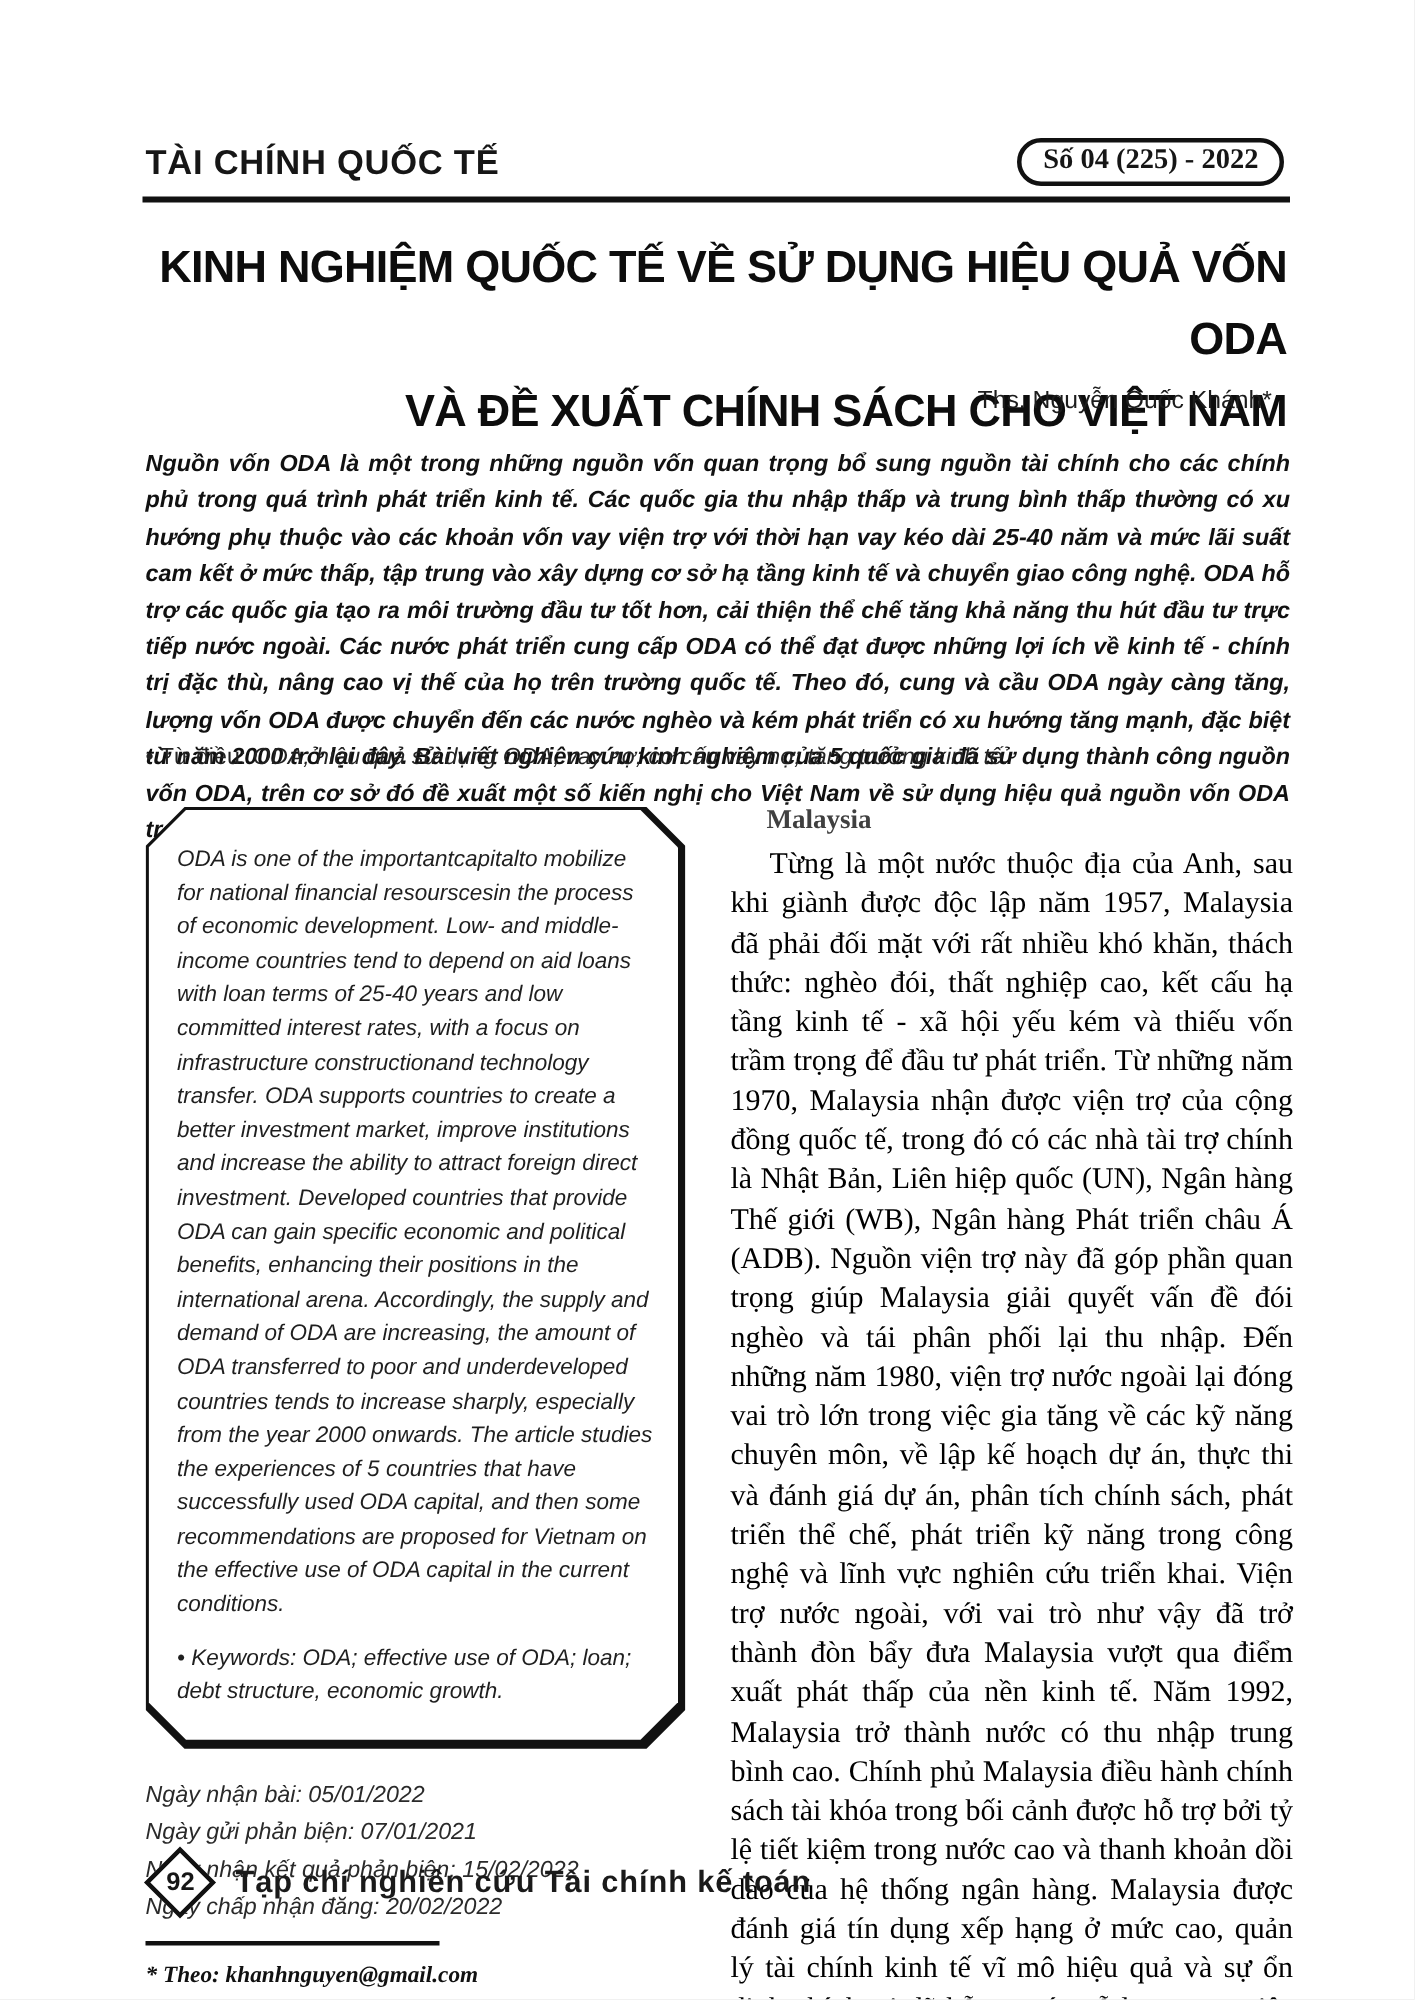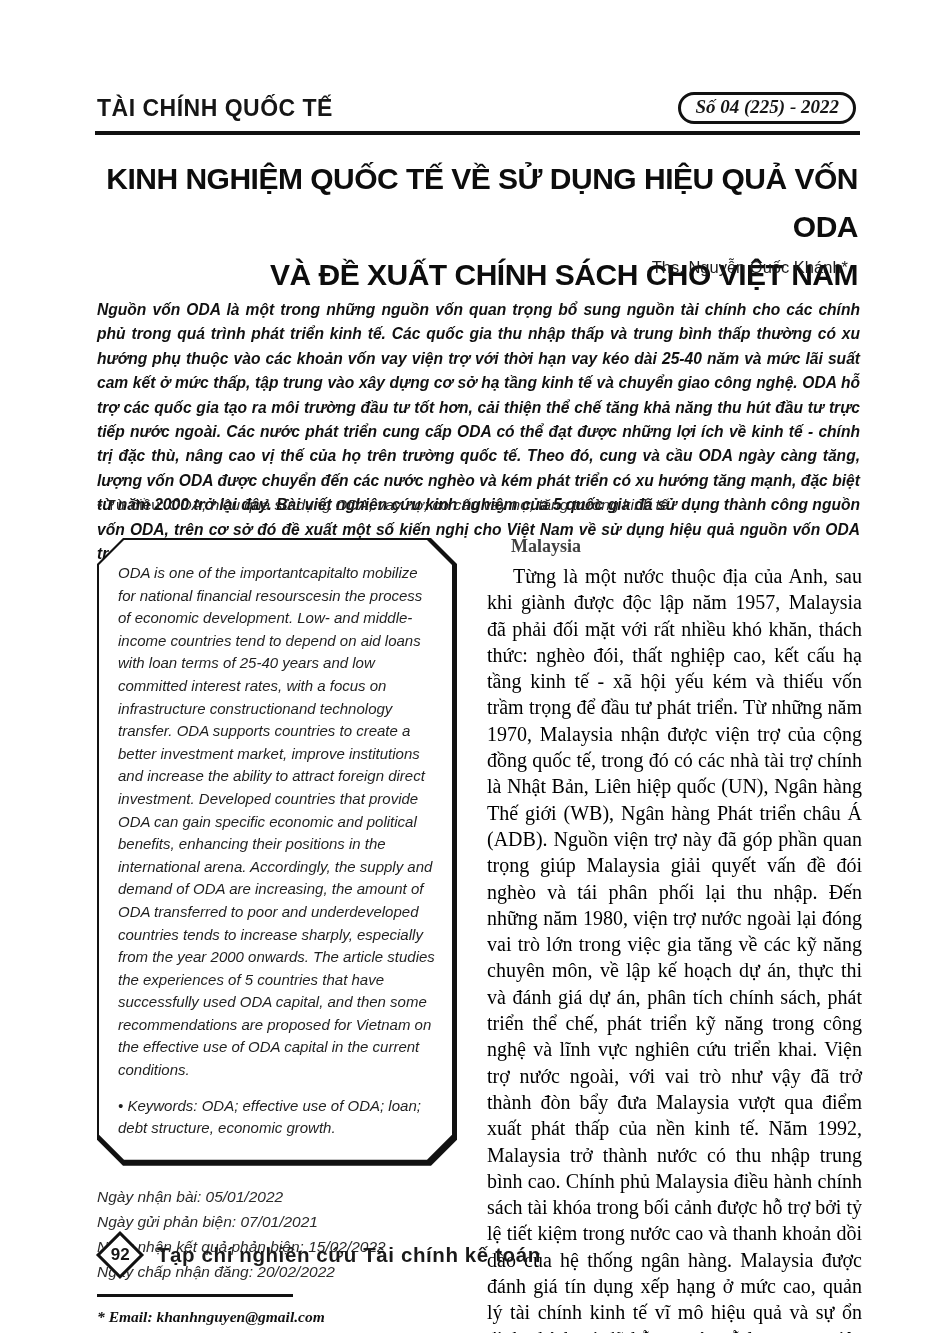--- a/index.html
+++ b/index.html
@@ -14,21 +14,21 @@
   .hdr { position:absolute; left:97px; right:85px; top:88px; height:40px; }
   .hdr-label {
     position:absolute; left:0; bottom:6px;
     font-size:23px; font-weight:bold; letter-spacing:.5px;
   }
   .issue-badge {
     position:absolute; right:2px; bottom:4px;
     border:3px solid #111; border-radius:17px;
     padding:1px 14px 3px 14px;
     font-family:"Liberation Serif","DejaVu Serif",serif;
-    font-style:italic; font-weight:bold; font-size:19px;
+    font-weight:bold; font-size:19px;
   }
   .hdr-rule { position:absolute; left:95px; right:83px; top:131px; height:4px; background:#111; }
 
   
   .title {
     position:absolute; left:97px; right:85px; top:155px;
     text-align:right; font-weight:bold; font-size:30px; line-height:48px;
     letter-spacing:-0.5px; color:#0d0d0d;
   }
   .author {
@@ -134,21 +134,21 @@
     </div>
 
     <div class="dates">
       <div>Ngày nhận bài: 05/01/2022</div>
       <div>Ngày gửi phản biện: 07/01/2021</div>
       <div>Ngày nhận kết quả phản biện: 15/02/2022</div>
       <div>Ngày chấp nhận đăng: 20/02/2022</div>
     </div>
 
     <div class="foot-rule"></div>
-    <div class="email">* Email: khanhnguyen@gmail.com</div>
+    <div class="email">* Theo: khanhnguyen@gmail.com</div>
   </div>
 
   <div class="col-right">
     <div class="main-heading">Malaysia</div>
     <div class="main-para">Từng là một nước thuộc địa của Anh, sau khi giành được độc lập năm 1957, Malaysia đã phải đối mặt với rất nhiều khó khăn, thách thức: nghèo đói, thất nghiệp cao, kết cấu hạ tầng kinh tế - xã hội yếu kém và thiếu vốn trầm trọng để đầu tư phát triển. Từ những năm 1970, Malaysia nhận được viện trợ của cộng đồng quốc tế, trong đó có các nhà tài trợ chính là Nhật Bản, Liên hiệp quốc (UN), Ngân hàng Thế giới (WB), Ngân hàng Phát triển châu Á (ADB). Nguồn viện trợ này đã góp phần quan trọng giúp Malaysia giải quyết vấn đề đói nghèo và tái phân phối lại thu nhập. Đến những năm 1980, viện trợ nước ngoài lại đóng vai trò lớn trong việc gia tăng về các kỹ năng chuyên môn, về lập kế hoạch dự án, thực thi và đánh giá dự án, phân tích chính sách, phát triển thể chế, phát triển kỹ năng trong công nghệ và lĩnh vực nghiên cứu triển khai. Viện trợ nước ngoài, với vai trò như vậy đã trở thành đòn bẩy đưa Malaysia vượt qua điểm xuất phát thấp của nền kinh tế. Năm 1992, Malaysia trở thành nước có thu nhập trung bình cao. Chính phủ Malaysia điều hành chính sách tài khóa trong bối cảnh được hỗ trợ bởi tỷ lệ tiết kiệm trong nước cao và thanh khoản dồi dào của hệ thống ngân hàng. Malaysia được đánh giá tín dụng xếp hạng ở mức cao, quản lý tài chính kinh tế vĩ mô hiệu quả và sự ổn định chính trị đã hỗ trợ các nỗ lực trong việc huy động vốn tư nhân bên</div>
   </div>
 
   <div class="footer">
     <div class="diamond">
       <span>92</span>

